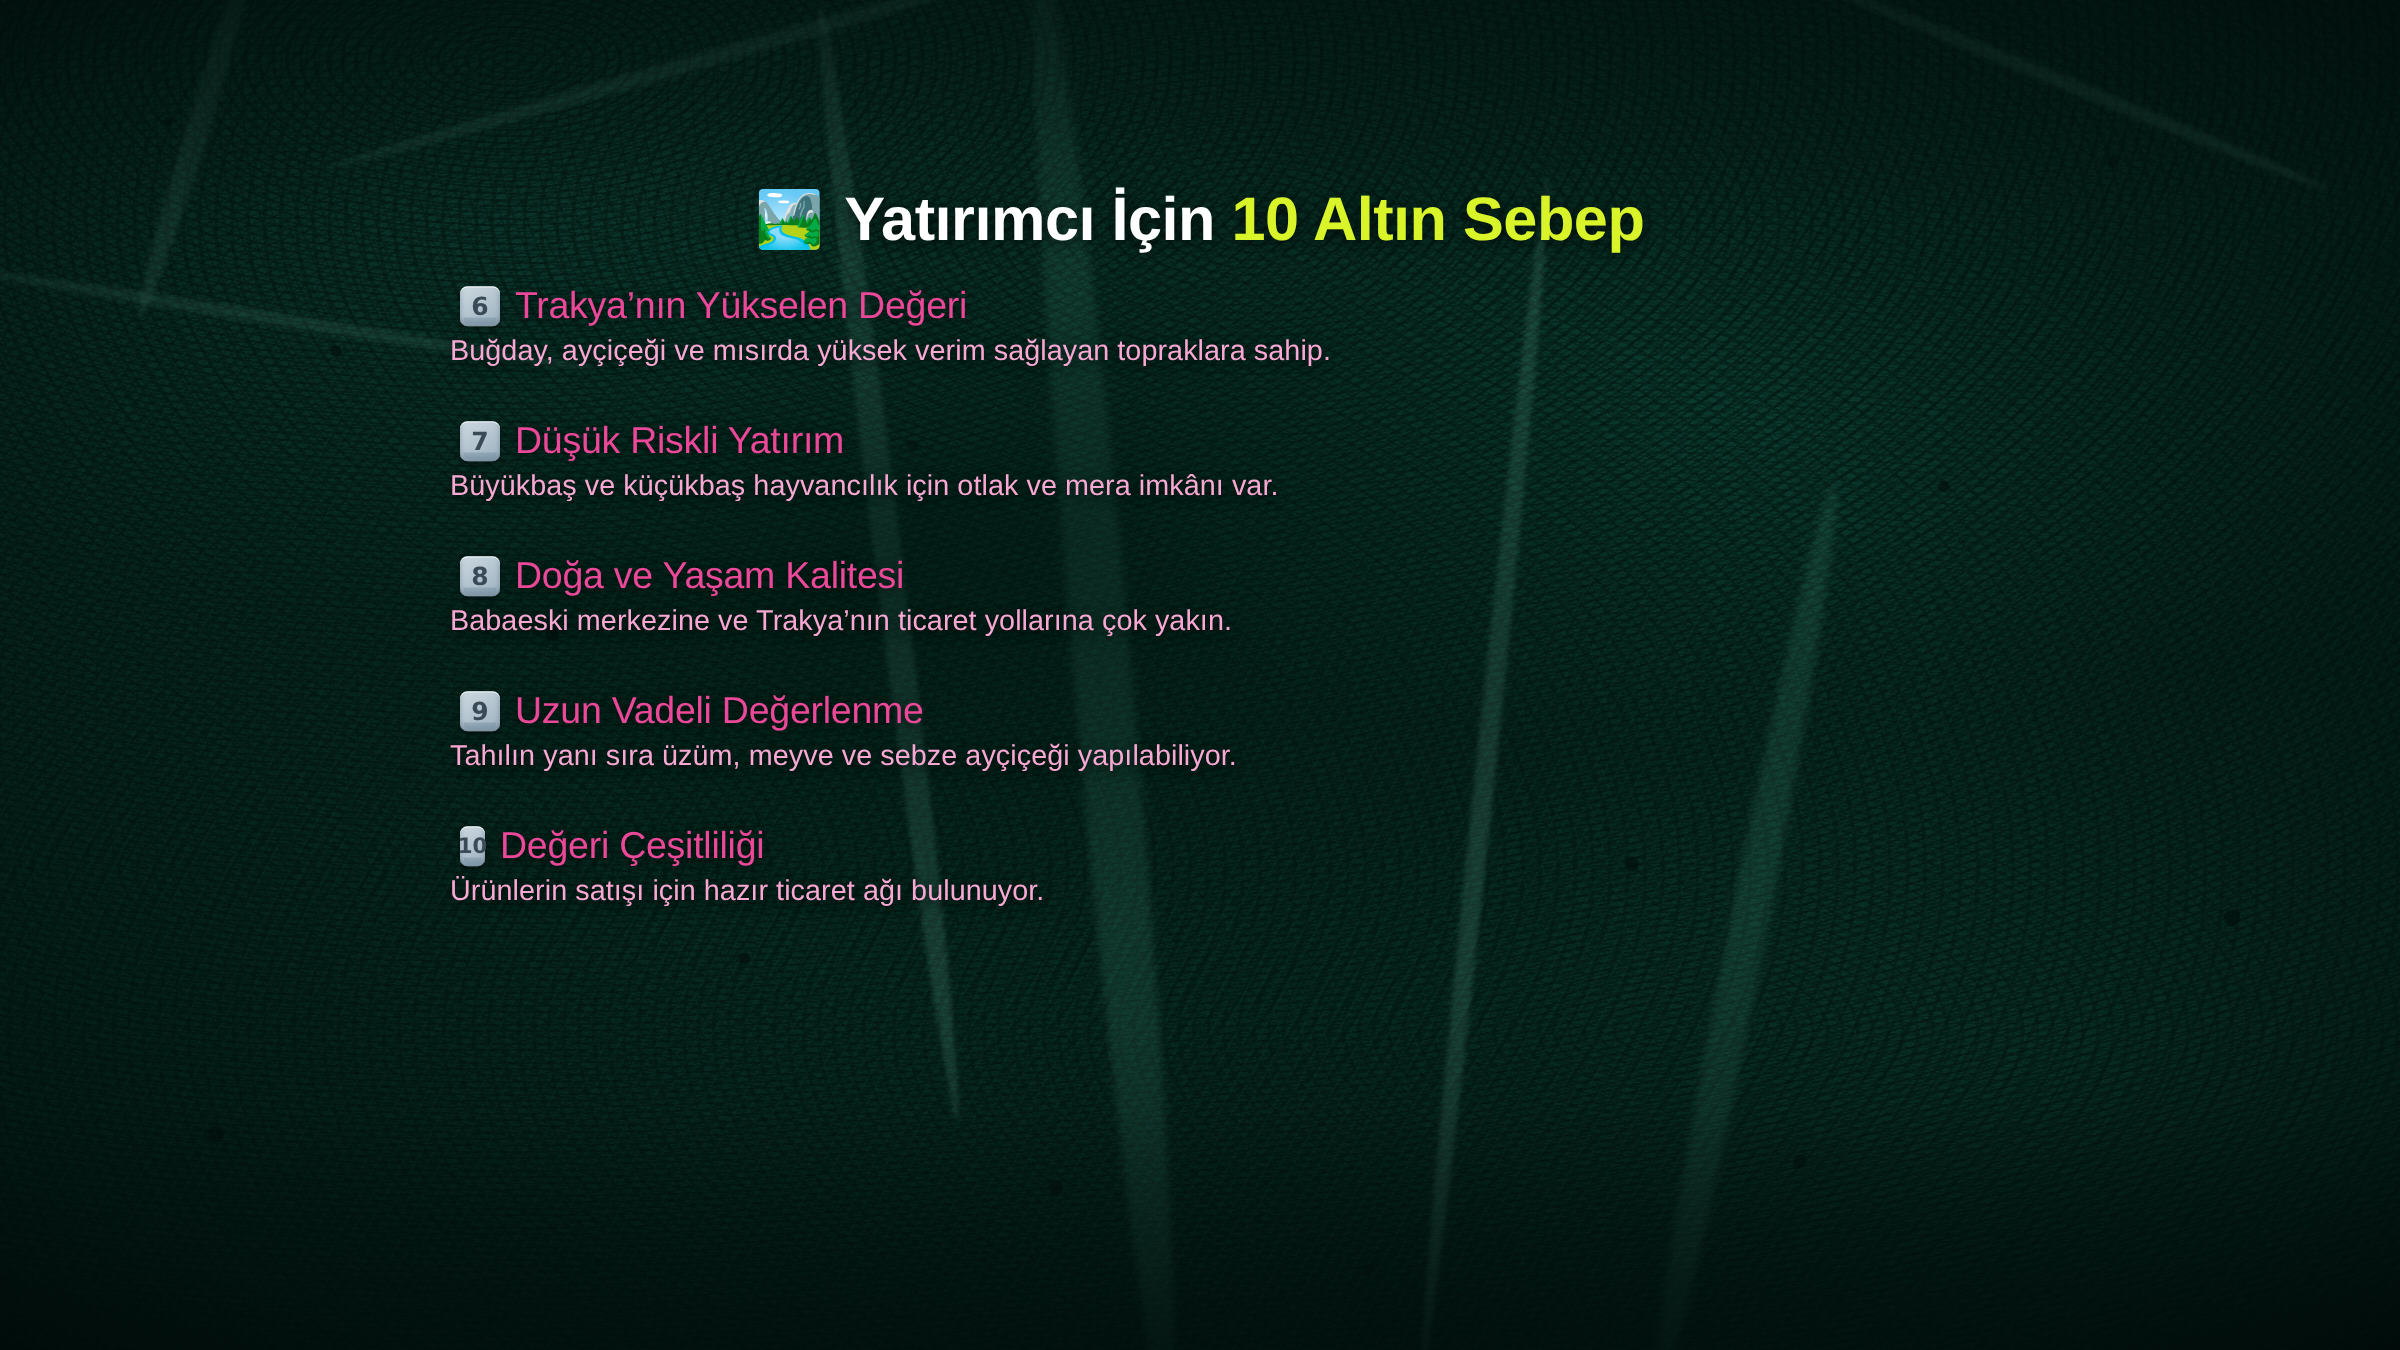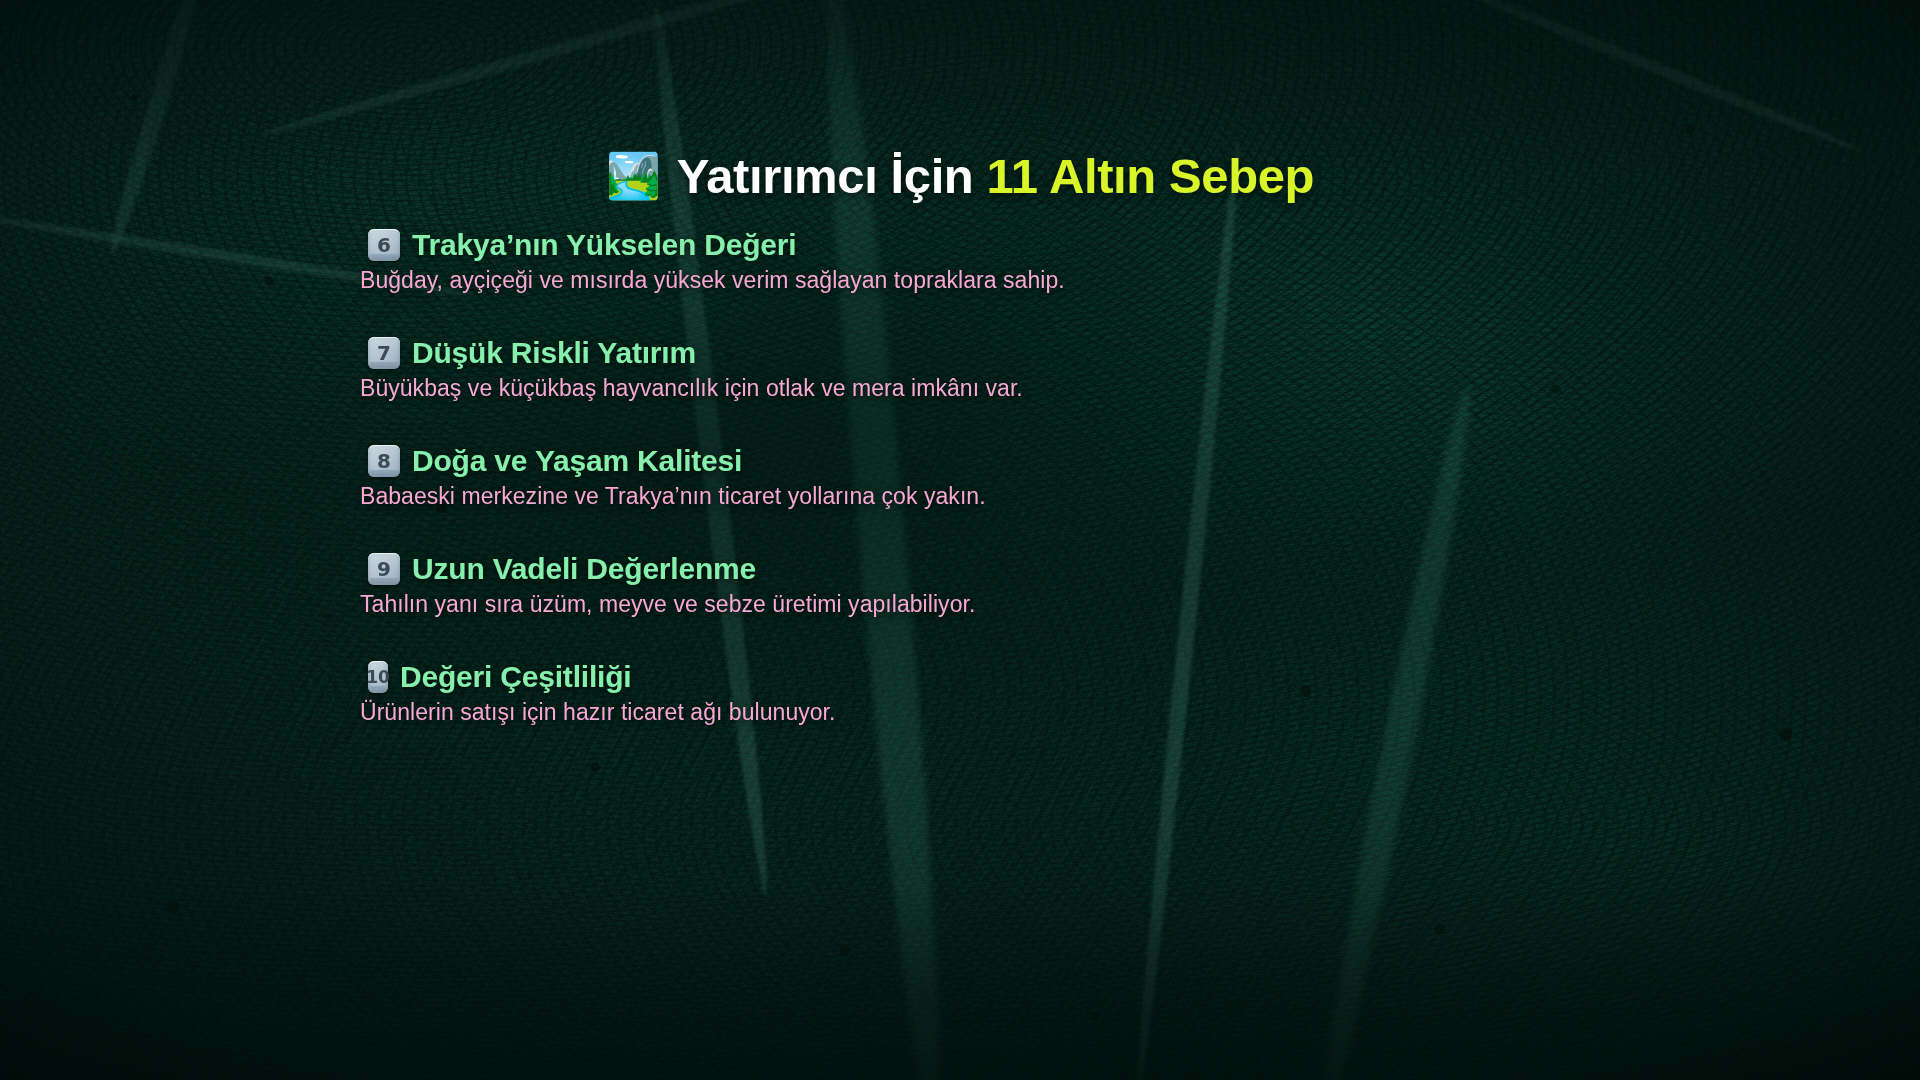--- a/index.html
+++ b/index.html
@@ -114,21 +114,21 @@
     font-family:"DejaVu Sans", sans-serif;
     position:relative;
   }
   .keycap::after{
     content:""; position:absolute; left:3px; right:3px; bottom:2px; height:5px;
     border-radius:0 0 4px 4px; background:rgba(116,142,160,.45);
   }
   .keycap.wide{ width:20px; font-size:17px; }
 
   .item-title{
-    font-size:30px; font-weight:700; color:#86efac; letter-spacing:-.2px;
+    font-size:30px; font-weight:400; color:#ec4899; letter-spacing:-.2px;
     text-shadow:0 2px 9px rgba(0,0,0,.60); white-space:nowrap;
   }
   .item-desc{
     margin-top:5px;
     font-size:23px; font-weight:400; color:#f9a8d4; letter-spacing:.05px;
     text-shadow:0 2px 9px rgba(0,0,0,.66); white-space:nowrap;
   }
 </style>
 </head>
 <body>
@@ -149,21 +149,21 @@
   <div class="river" style="left:1380px;top:380px;width:30px;height:760px;transform:rotate(11deg);"></div>
   <div class="road" style="left:1420px;top:60px;width:460px;height:11px;transform:rotate(22deg);"></div>
 
   <div class="bg-scrim"></div>
   <div class="bg-vignette"></div>
 
   <div id="content">
 
     <div class="title-row">
       <span class="title-emoji">🏞️</span>
-      <span class="title-text"><span>Yatırımcı İçin</span><span> </span><span class="accent">11 Altın Sebep</span></span>
+      <span class="title-text"><span>Yatırımcı İçin</span><span> </span><span class="accent">10 Altın Sebep</span></span>
     </div>
 
     <div class="list">
 
       <div class="item">
         <div class="item-head">
           <span class="keycap">6</span>
           <span class="item-title">Trakya’nın Yükselen Değeri</span>
         </div>
         <div class="item-desc">Buğday, ayçiçeği ve mısırda yüksek verim sağlayan topraklara sahip.</div>
@@ -183,21 +183,21 @@
           <span class="item-title">Doğa ve Yaşam Kalitesi</span>
         </div>
         <div class="item-desc">Babaeski merkezine ve Trakya’nın ticaret yollarına çok yakın.</div>
       </div>
 
       <div class="item">
         <div class="item-head">
           <span class="keycap">9</span>
           <span class="item-title">Uzun Vadeli Değerlenme</span>
         </div>
-        <div class="item-desc">Tahılın yanı sıra üzüm, meyve ve sebze üretimi yapılabiliyor.</div>
+        <div class="item-desc">Tahılın yanı sıra üzüm, meyve ve sebze ayçiçeği yapılabiliyor.</div>
       </div>
 
       <div class="item">
         <div class="item-head">
           <span class="keycap wide">10</span>
           <span class="item-title">Değeri Çeşitliliği</span>
         </div>
         <div class="item-desc">Ürünlerin satışı için hazır ticaret ağı bulunuyor.</div>
       </div>
 

